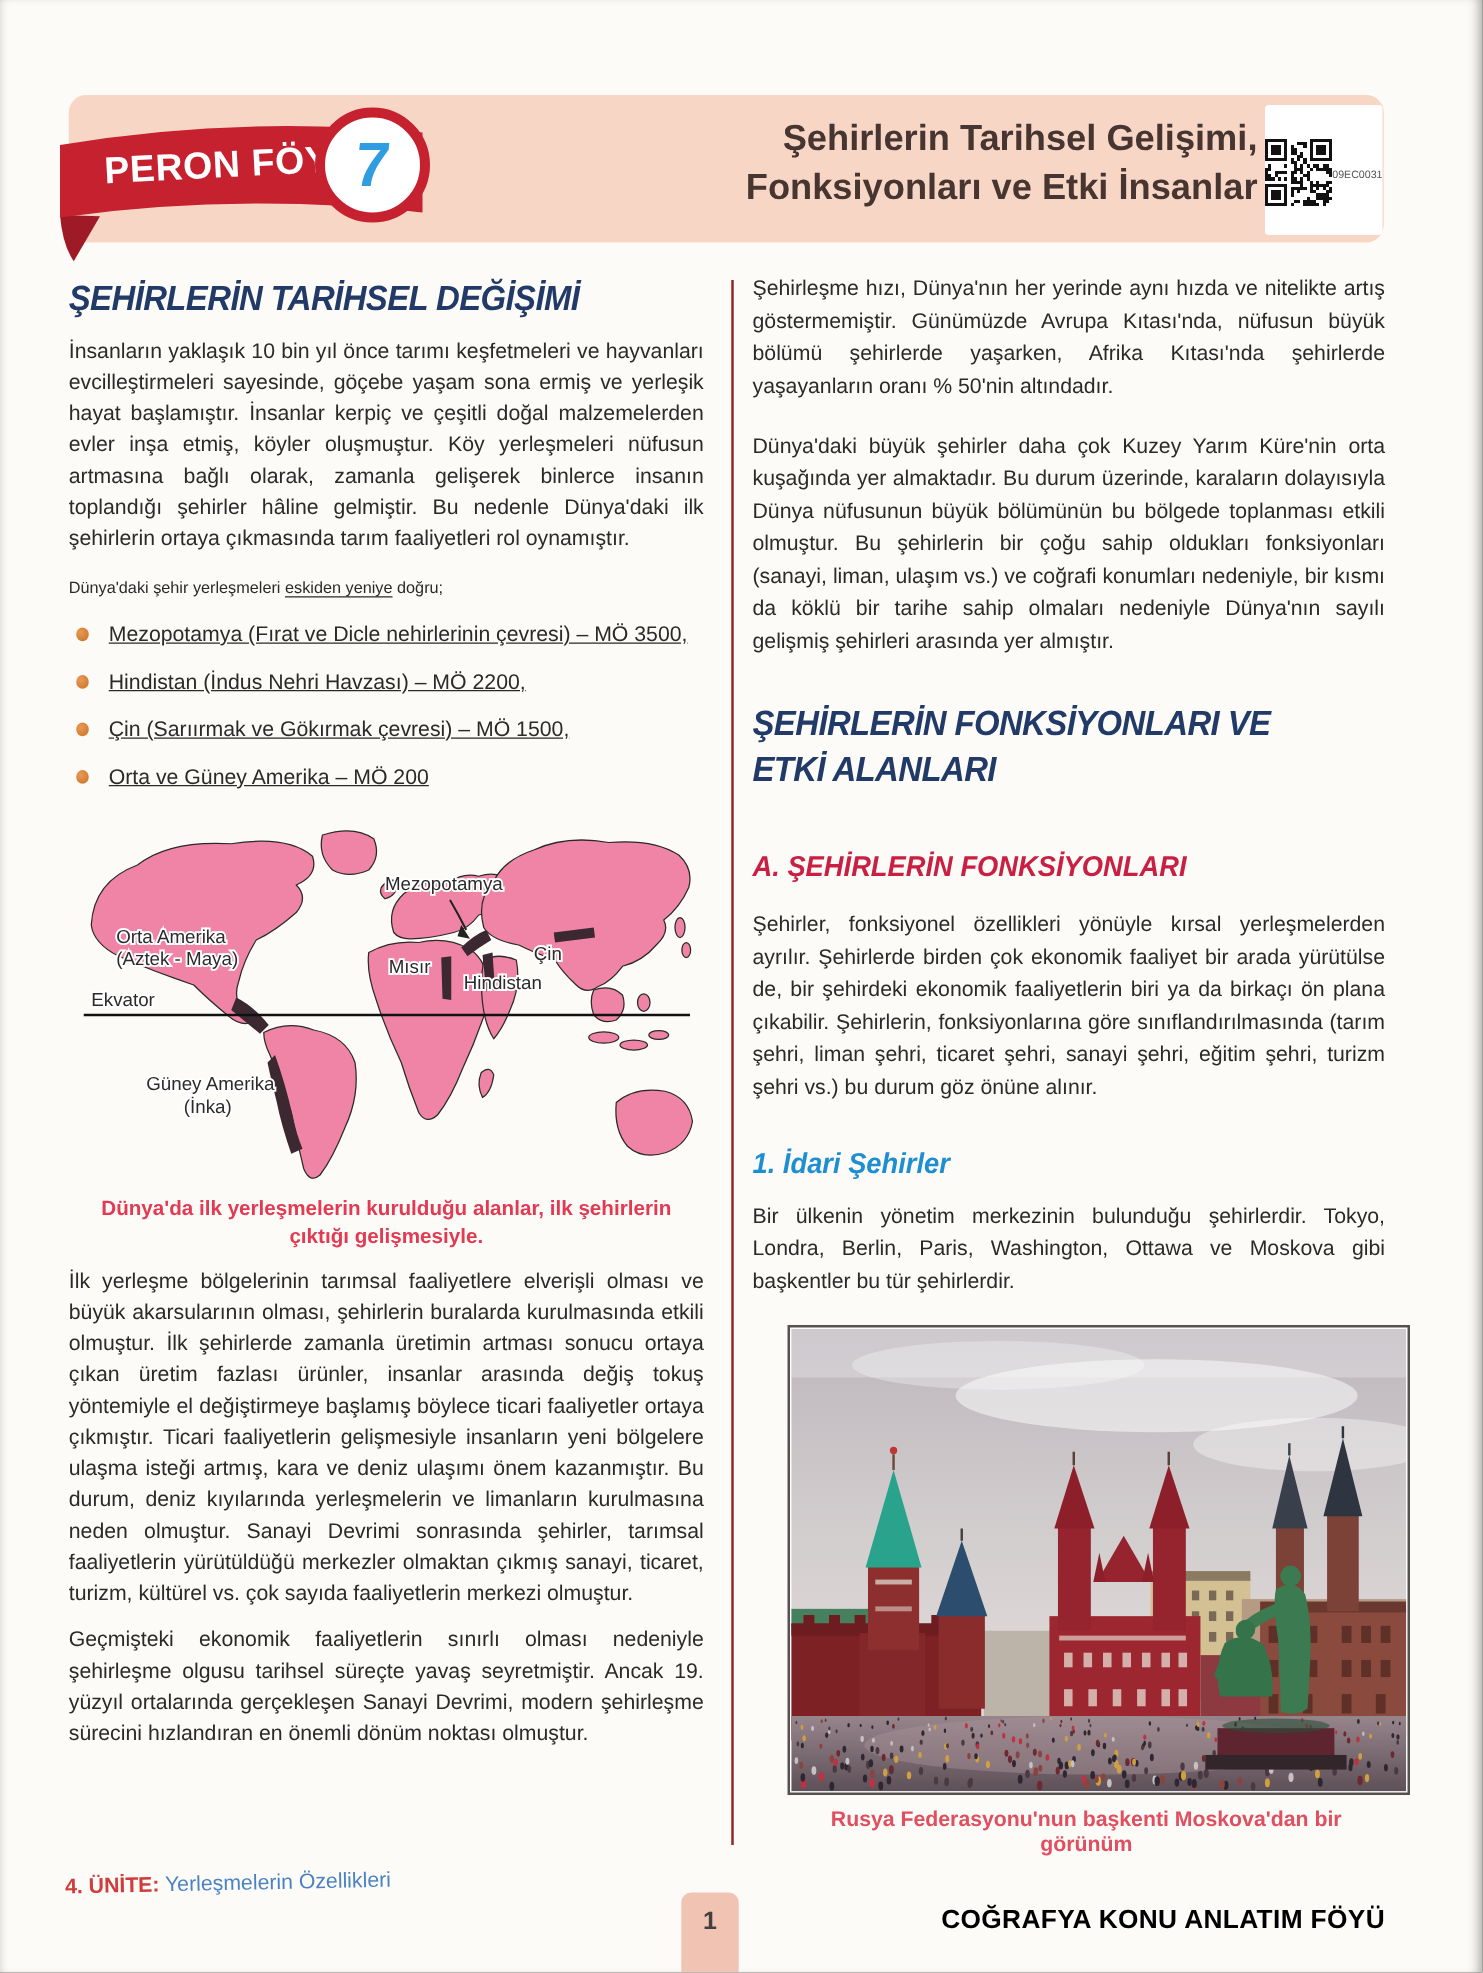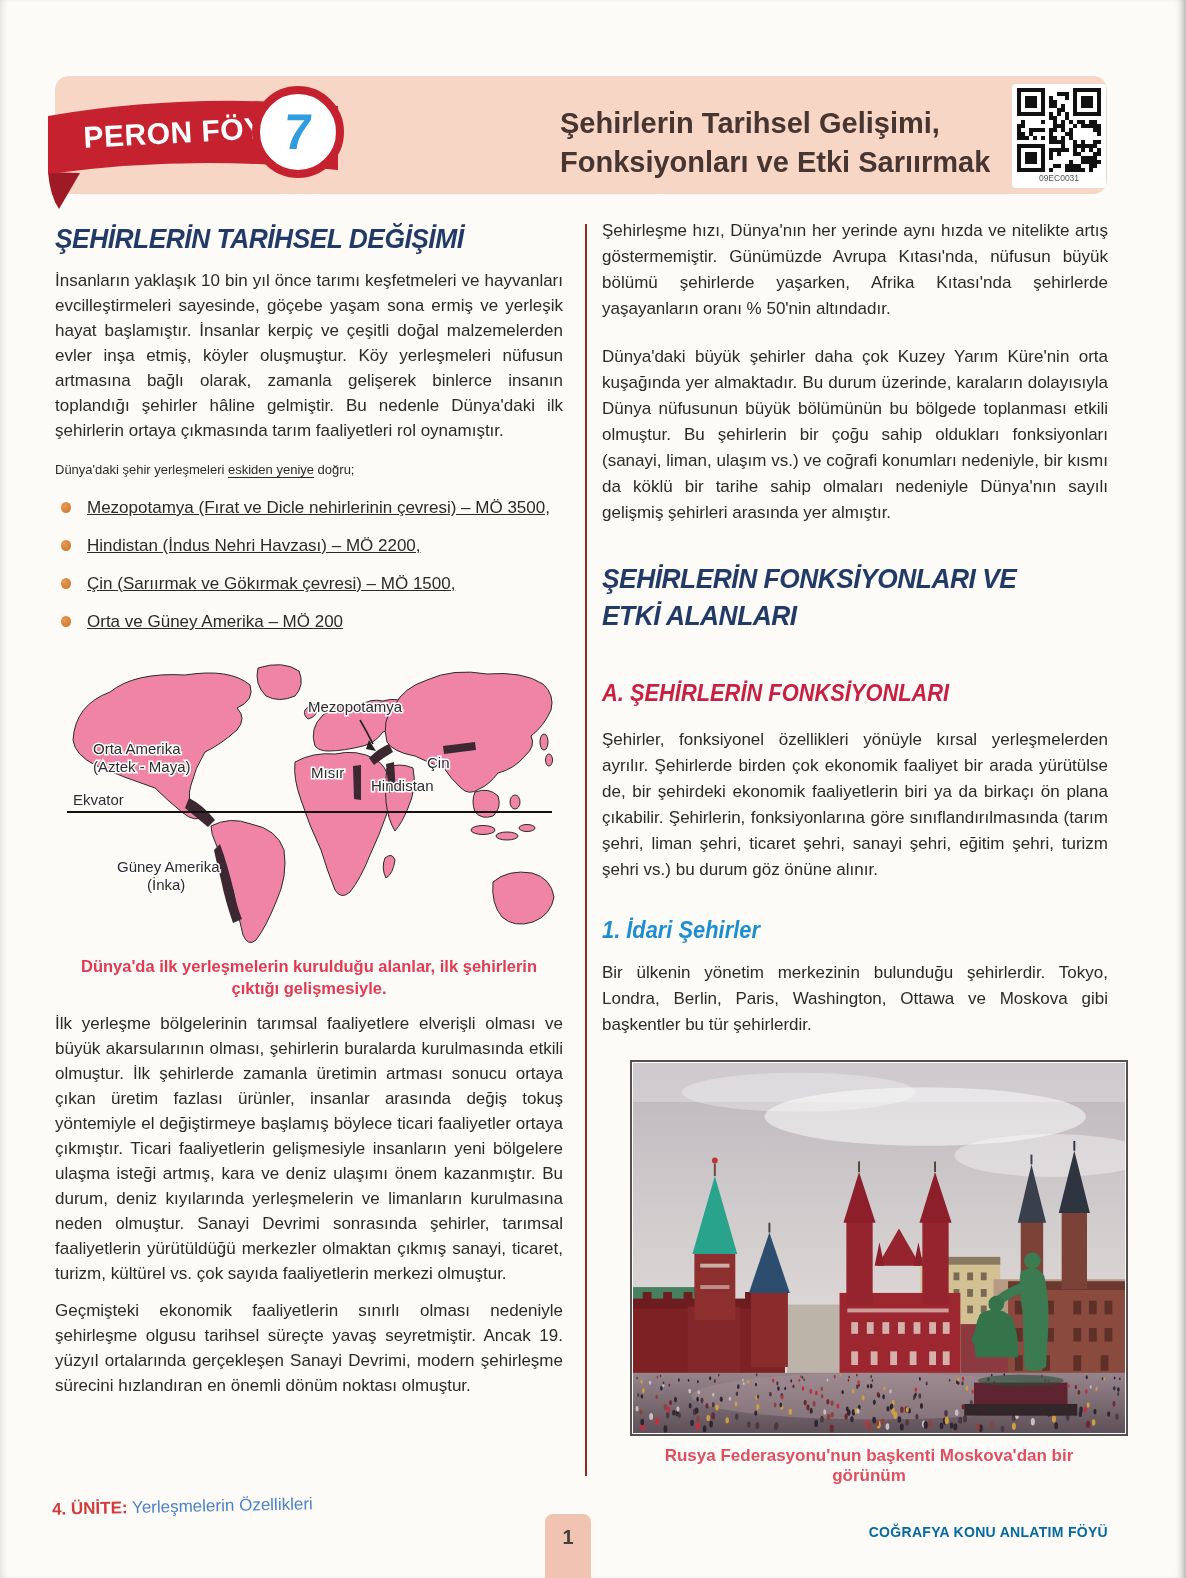--- a/index.html
+++ b/index.html
@@ -7,24 +7,24 @@
         font-family:"Liberation Sans",sans-serif;color:#2a2a2a;overflow:hidden;
         box-shadow:inset -8px 0 10px -7px rgba(0,0,0,.45), inset 6px 0 8px -6px rgba(0,0,0,.18);}
   
   .band{position:absolute;left:55px;top:76px;width:1052px;height:118px;background:#f8d6c5;border-radius:14px;}
   .ribbon-wrap{position:absolute;left:40px;top:82px;width:320px;height:132px;}
   .ribbon-text{position:absolute;left:34px;top:34px;width:200px;text-align:center;color:#fff;
         font-size:30px;font-weight:bold;transform:rotate(-3deg);letter-spacing:.5px;}
   .circle7{position:absolute;left:252px;top:86px;width:76px;height:76px;background:#fff;border:8px solid #c5212f;
         border-radius:50%;display:flex;align-items:center;justify-content:center;z-index:3;}
   .circle7 span{color:#2f9de0;font-size:50px;font-weight:bold;transform:skewX(-6deg);}
-  .title{position:absolute;left:560px;top:104px;width:446px;text-align:left;color:#463530;
+  .title{position:absolute;left:560px;top:92px;width:446px;text-align:right;color:#463530;
         font-size:29px;font-weight:bold;line-height:39px;}
   .qr-box{position:absolute;left:1012px;top:84px;width:94px;height:104px;background:#fff;border-radius:3px;
-        display:flex;flex-direction:column;align-items:center;padding-top:4px;box-sizing:border-box;}
+        display:flex;align-items:center;padding-top:4px;box-sizing:border-box;}
   .qr-label{font-size:8.5px;color:#555;margin-top:1px;}
   
   .divider{position:absolute;left:585px;top:224px;width:2px;height:1252px;background:#8e2b26;}
   .col{position:absolute;top:222px;}
   .col-left{left:55px;width:508px;}
   .col-right{left:602px;top:218px;width:506px;}
   h1.navy{font-size:28px;font-weight:bold;font-style:italic;color:#223a68;margin:0 0 12px 0;
         transform:scaleX(.94);transform-origin:left;letter-spacing:-.5px;line-height:34px;}
   .section-red{font-size:23px;font-weight:bold;font-style:italic;color:#c91f42;margin:46px 0 0 0;
         transform:scaleX(.95);transform-origin:left;}
@@ -46,21 +46,21 @@
   .photo-caption{font-size:17px;font-weight:bold;color:#e04e60;text-align:center;margin-top:10px;}
   
   .map-lbl{font-size:15px;fill:#2b2b2b;paint-order:stroke;stroke:#ffffff;stroke-width:3px;font-family:"Liberation Sans",sans-serif;}
   
   .footer-unit{position:absolute;left:52px;top:1497px;font-size:17px;transform:rotate(-1.2deg);}
   .footer-unit .red{color:#d03c3c;font-weight:bold;}
   .footer-unit .blue{color:#4a82c4;}
   .page-tab{position:absolute;left:545px;top:1514px;width:46px;height:64px;background:#f1c3b2;
         border-radius:8px 8px 0 0;text-align:center;font-size:20px;font-weight:bold;color:#44403e;
         padding-top:12px;box-sizing:border-box;}
-  .brand{position:absolute;right:78px;top:1524px;font-size:14px;font-weight:bold;color:#0369a1;letter-spacing:.3px;}
+  .brand{position:absolute;right:78px;top:1524px;font-size:21px;font-weight:bold;color:#000000;letter-spacing:.3px;}
 </style>
 </head>
 <body>
 
 <div class="page">
 
   <div class="band"></div>
 
   <div class="ribbon-wrap">
     <svg width="320" height="132" viewBox="0 0 320 132">
@@ -68,21 +68,21 @@
       <path d="M8,34 Q150,10 298,24 L298,88 Q150,72 8,92 Z" fill="#c5212f"></path>
     </svg>
     <div class="ribbon-text">PERON FÖY</div>
   </div>
   <div class="circle7">
     <span>7</span>
   </div>
 
   <div class="title">
     <div>Şehirlerin Tarihsel Gelişimi,</div>
-    <div>Fonksiyonları ve Etki Sarıırmak</div>
+    <div>Fonksiyonları ve Etki İnsanlar</div>
   </div>
 
   <div class="qr-box">
     <svg id="qr-svg" width="84" height="84" viewBox="0 0 21 21" shape-rendering="crispEdges">
         <g id="qr-modules">
           <rect x="0" y="0" width="7" height="7" fill="#111"></rect>
           <rect x="1" y="1" width="5" height="5" fill="#fff"></rect>
           <rect x="2" y="2" width="3" height="3" fill="#111"></rect>
           <rect x="14" y="0" width="7" height="7" fill="#111"></rect>
           <rect x="15" y="1" width="5" height="5" fill="#fff"></rect>

